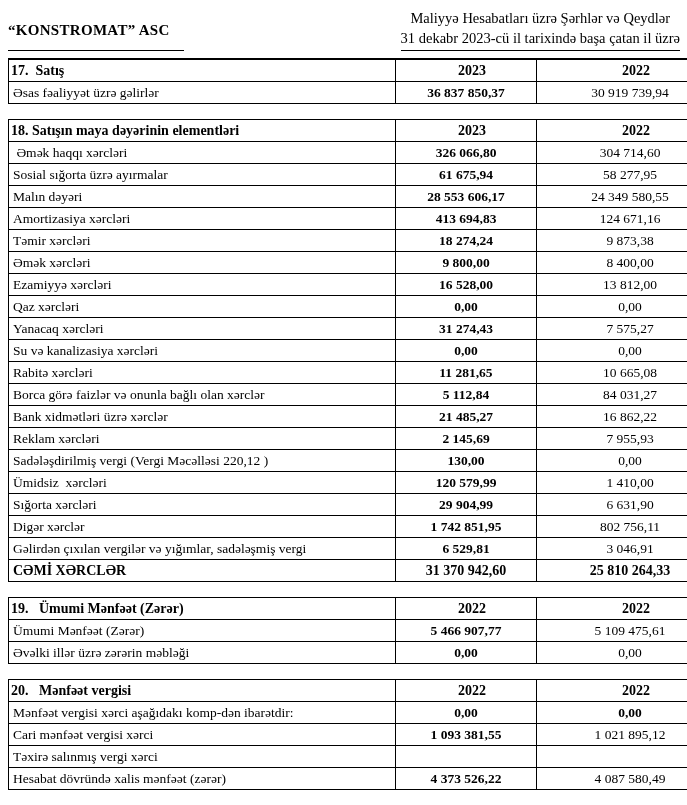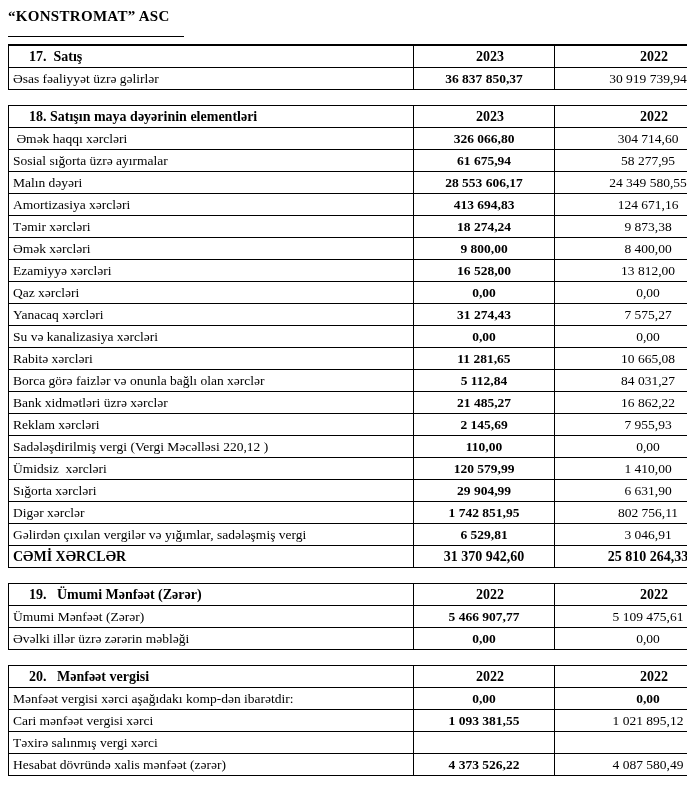--- a/index.html
+++ b/index.html
@@ -49,30 +49,34 @@
     padding: 2px 4px;
     height: 17px;
     vertical-align: middle;
     overflow: hidden;
     white-space: nowrap;
   }
   td.lbl  { width: 380px; text-align: left; padding-left: 5px; }
   td.val1 { width: 120px; text-align: center; font-weight: bold; }
   td.val2 { width: 166px; text-align: center; }
   tr.head td { font-weight: bold; font-size: 14px; padding-left: 16px; }
-  tr.head td.lbl { padding-left: 20px; }
+  tr.head td.lbl { padding-left: 2px; }
   tr.bold td { font-weight: bold; font-size: 14px; }
   td.bv { font-weight: bold; }
 </style>
 </head>
 <body>
 
 <div class="page">
   <div class="header">
     <div class="company">“KONSTROMAT” ASC</div>
+    <div class="doc-title">
+      <div class="line1">Maliyyə Hesabatları üzrə Şərhlər və Qeydlər</div>
+      <div class="line2">31 dekabr 2023-cü il tarixində başa çatan il üzrə</div>
+    </div>
   </div>
 
   <div id="sections">
       <table class="fin first">
         <tbody>
           <tr class="head">
             <td class="lbl">17.&nbsp; Satış</td>
             <td class="val1">2023</td>
             <td class="val2">2022</td>
           </tr>
@@ -155,21 +159,21 @@
             <td class="val1">21 485,27</td>
             <td class="val2">16 862,22</td>
           </tr>
           <tr>
             <td class="lbl">Reklam xərcləri</td>
             <td class="val1">2 145,69</td>
             <td class="val2">7 955,93</td>
           </tr>
           <tr>
             <td class="lbl">Sadələşdirilmiş vergi (Vergi Məcəlləsi 220,12 )</td>
-            <td class="val1">110,00</td>
+            <td class="val1">130,00</td>
             <td class="val2">0,00</td>
           </tr>
           <tr>
             <td class="lbl">Ümidsiz&nbsp; xərcləri</td>
             <td class="val1">120 579,99</td>
             <td class="val2">1 410,00</td>
           </tr>
           <tr>
             <td class="lbl">Sığorta xərcləri</td>
             <td class="val1">29 904,99</td>

